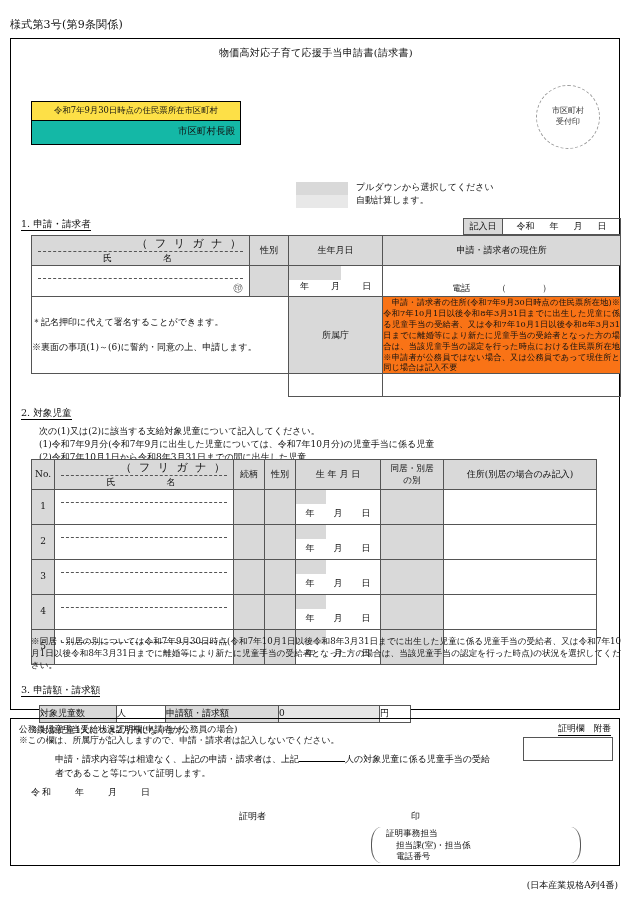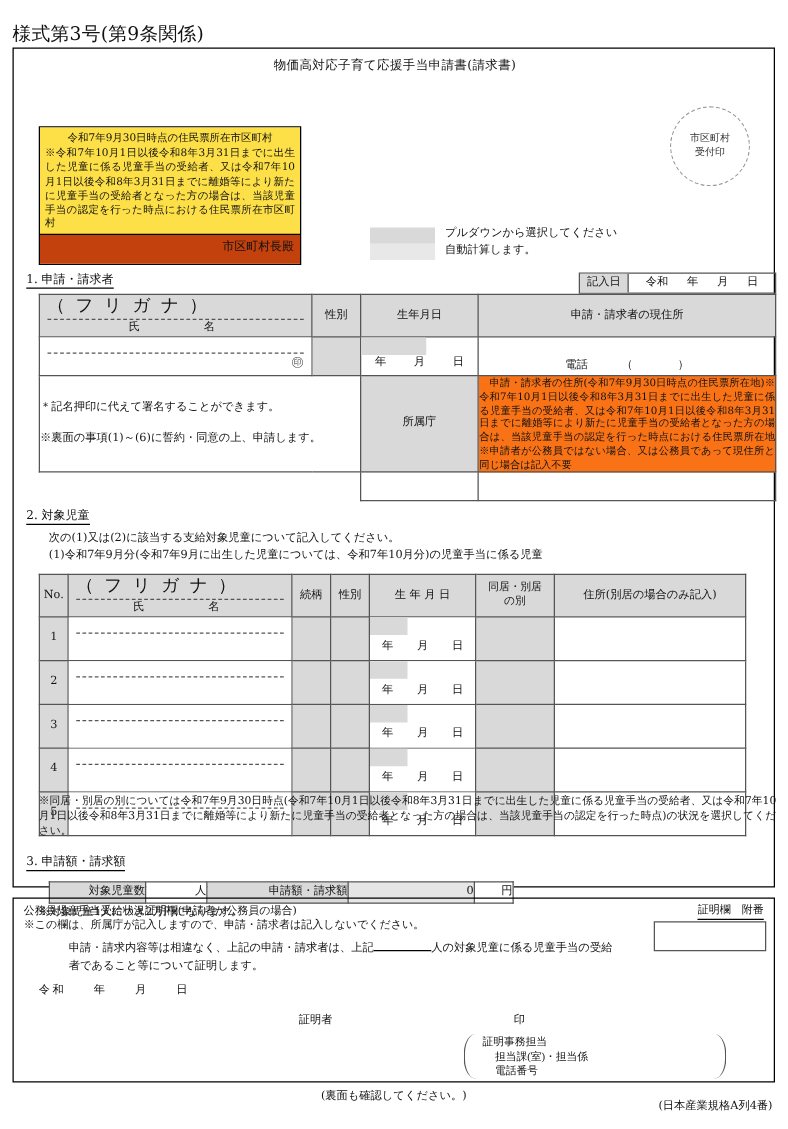--- a/index.html
+++ b/index.html
@@ -10,21 +10,21 @@
     color:#111;
     font-size:9px;
     line-height:1.25;
     -webkit-font-smoothing:none;
   }
   .page{position:relative;width:630px;height:903px;box-sizing:border-box;padding:0;}
   .grey{ background:#d9d9d9; }
   .greyl{ background:#e6e6e6; }
 
   
-  .formno{ position:absolute; left:10px; top:18px; font-size:15px; letter-spacing:.2px;}
+  .formno{ position:absolute; left:10px; top:18px; font-size:11px; letter-spacing:.2px;}
 
   
   .box-main{
     position:absolute;left:10px;top:38px;width:610px;height:672px;
     border:1.3px solid #000;box-sizing:border-box;
   }
   .box-cert{
     position:absolute;left:10px;top:718px;width:610px;height:148px;
     border:1.3px solid #000;box-sizing:border-box;
   }
@@ -46,21 +46,21 @@
   
   .muni{
     position:absolute;left:20px;top:62px;width:210px;
     border:1px solid #000;box-sizing:border-box;
   }
   .muni .body{
     background:#fde047;padding:3px 4px 3px 4px;border-bottom:1px solid #000;
     font-size:8.4px;line-height:1.33;text-align:justify;
   }
   .muni .body .l1{ text-align:center; display:block; margin-bottom:1px;}
-  .muni .foot{ background:#c2410c;padding:4px 5px 4px 0;text-align:right;font-size:9.5px;height:15px;}
+  .muni .foot{ background:#14b8a6;padding:4px 5px 4px 0;text-align:right;font-size:9.5px;height:15px;}
 
   
   .pdbox{ position:absolute; }
   .pd-a{ left:285px; top:143px; width:52px;height:13px;background:#d9d9d9;}
   .pd-b{ left:285px; top:156px; width:52px;height:13px;background:#e8e8e8;}
   .pd-t1{ position:absolute;left:345px;top:143px;font-size:9px;}
   .pd-t2{ position:absolute;left:345px;top:156px;font-size:9px;}
 
   
   .sec{ position:absolute; font-size:9.6px; }
@@ -75,21 +75,21 @@
     display:flex;align-items:center;justify-content:center;}
   .kinyubi .val{ flex:1;display:flex;align-items:center;justify-content:space-around;padding:0 6px;}
 
   
   table.t{ border-collapse:collapse; position:absolute; font-size:9px; }
   table.t td{ border:1px solid #555; padding:0; vertical-align:middle; }
 
   #t-applicant{ left:20px; top:196px; width:590px; }
   .hcell{ background:#d9d9d9; text-align:center; }
   .furi{
-    display:block;text-align:left;font-size:14px;letter-spacing:2px;
+    display:block;text-align:right;font-size:11px;letter-spacing:2px;
     border-bottom:1px dashed #555;margin:0 6px;padding:1px 0 0 0;
   }
   .shimei{ display:block;text-align:center;font-size:9px;letter-spacing:6px;padding:1px 0 1px 0;}
   .name-in{ height:30px;position:relative;background:#fff;}
   .name-in .dash{ position:absolute;left:6px;right:6px;top:12px;border-top:1px dashed #555;}
   .name-in .inkan{
     position:absolute;right:6px;bottom:2px;font-size:10px;color:#333;
   }
   .bd-grey{ background:#d9d9d9;}
   .ymd{ display:flex;align-items:flex-end;justify-content:space-around;height:100%;padding-bottom:2px;}
@@ -113,21 +113,21 @@
   .ch-name .dash{ position:absolute;left:6px;right:6px;top:12px;border-top:1px dashed #555;}
   .ch-fill{ background:#d9d9d9; }
   .ch-dob{ position:relative;height:34px;background:#fff;}
   .ch-dob .fill{ position:absolute;left:0;top:0;width:30px;height:14px;background:#d9d9d9;}
   .ch-dob .ymd{ position:absolute;left:0;right:0;bottom:3px;display:flex;justify-content:space-around;}
 
   .s2note{ position:absolute;left:20px;top:596px;width:590px;font-size:8.6px;line-height:1.42;text-align:justify;}
 
   
   #t-amount{ left:28px;top:666px; }
-  #t-amount td{ border:1px solid #555;height:16px;font-size:9px;text-align:right;}
+  #t-amount td{ border:1px solid #555;height:16px;font-size:9px;text-align:left;}
   .amt-note{ position:absolute;left:20px;top:686px;font-size:8.8px;}
 
   
   .cert-h1{ position:absolute;left:8px;top:5px;font-size:8.8px;}
   .cert-h2{ position:absolute;left:8px;top:16px;font-size:8.8px;}
   .cert-right-lbl{ position:absolute;right:8px;top:4px;font-size:8.8px;border-bottom:1px solid #000;padding-bottom:1px;}
   .cert-box{ position:absolute;right:6px;top:18px;width:88px;height:22px;border:1px solid #555;}
   .cert-p1{ position:absolute;left:26px;top:34px;width:440px;font-size:9px;line-height:1.5;margin-left:18px;}
   .cert-p1 .blank{ display:inline-block;width:46px;border-bottom:1px solid #000;}
   .cert-date{ position:absolute;left:20px;top:68px;font-size:9px;letter-spacing:2px;}
@@ -156,21 +156,21 @@
 
     <div class="doc-title">物価高対応子育て応援手当申請書(請求書)</div>
 
     <div class="stamp">
       <span>市区町村</span>
       <span>受付印</span>
     </div>
 
     <div class="muni">
       <div class="body">
-        <span class="l1">令和7年9月30日時点の住民票所在市区町村</span><span>※令和7年10月1日以後令和8年3月31日までに出生した児童に係る児童手当の受給者、又は令和7年10月1日以後令和8年3月31日までに離婚等により新たに児童手当の受給者となった方の場合は、当該児童手当の認定を行った時点における住民票所在市区町村</span>
+        <span class="l1">令和7年9月30日時点の住民票所在市区町村</span>
       </div>
       <div class="foot">市区町村長殿</div>
     </div>
 
     <div class="pdbox pd-a"></div>
     <div class="pdbox pd-b"></div>
     <div class="pd-t1">プルダウンから選択してください</div>
     <div class="pd-t2">自動計算します。</div>
 
     <div class="kinyubi">
@@ -235,20 +235,21 @@
         <td></td>
       </tr>
     </tbody>
       </table>
 
     <div class="sec" style="left:10px;top:368px;"><span>2. 対象児童</span></div>
 
     <div class="s2txt">
       <div>次の(1)又は(2)に該当する支給対象児童について記入してください。</div>
       <div>(1)令和7年9月分(令和7年9月に出生した児童については、令和7年10月分)の児童手当に係る児童</div>
+      <div>(2)令和7年10月1日から令和8年3月31日までの間に出生した児童</div>
     </div>
 
     <table class="t" id="t-children">
       <thead>
       <tr>
         <td style="width:22px;height:26px;">No.</td>
         <td style="width:178px;">
           <span class="furi">（ フ リ ガ ナ ）</span>
           <span class="shimei">氏　　　名</span>
         </td>
@@ -412,16 +413,15 @@
 
     <div class="cert-brace">
       <div class="lines">
         <div>証明事務担当</div>
         <div class="ind">担当課(室)・担当係</div>
         <div class="ind">電話番号</div>
       </div>
     </div>
   </div>
 
-  <div class="f-center">(裏面も確認してください。)</div>
   <div class="f-right">(日本産業規格A列4番)</div>
 
 </div>
 
 </body></html>

